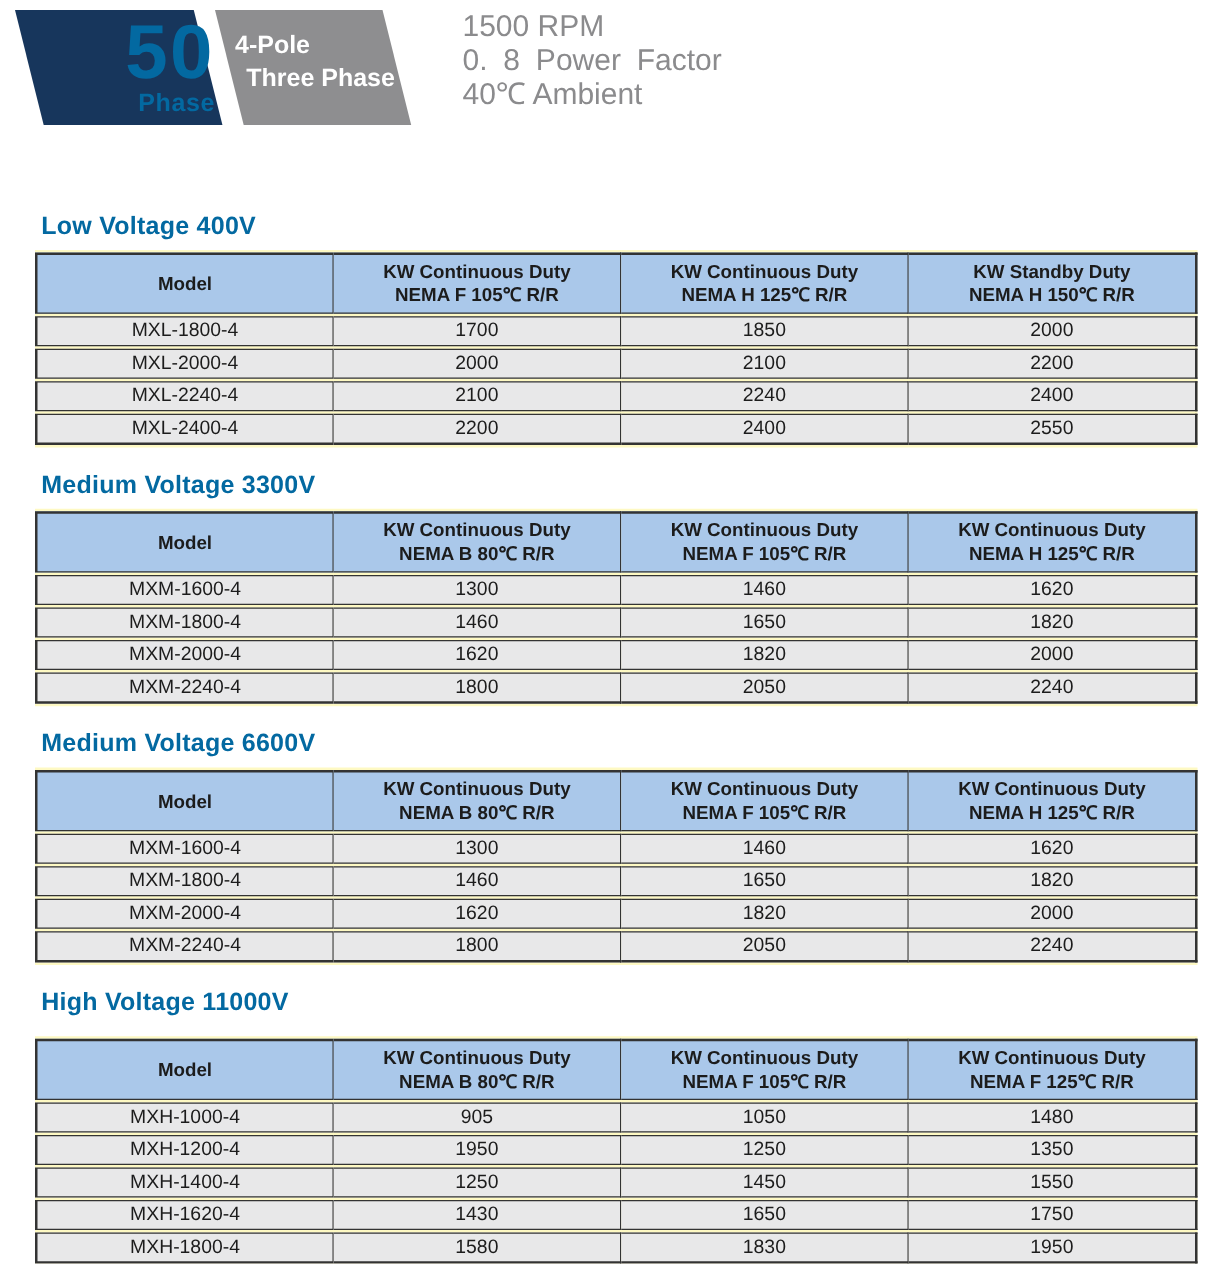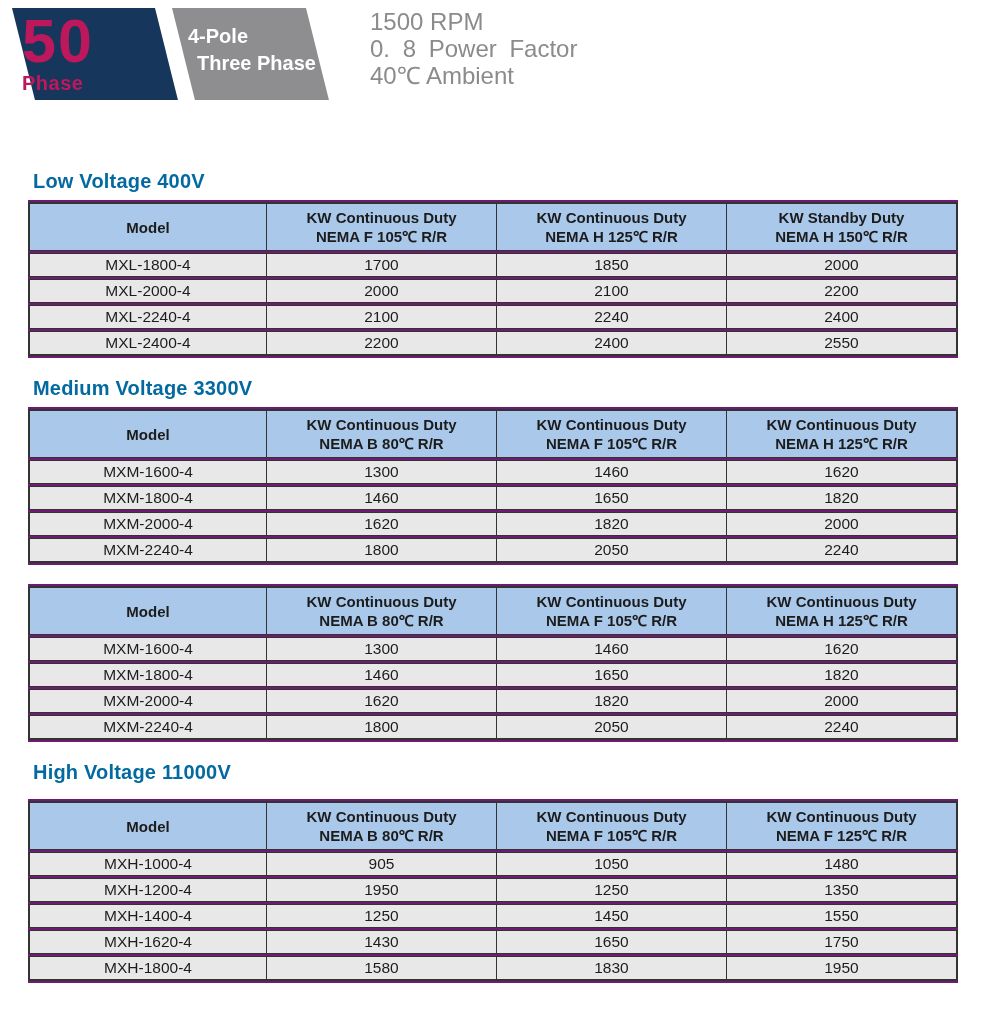--- a/index.html
+++ b/index.html
@@ -7,41 +7,41 @@
     position:relative; width:985px; height:1011px; background:#ffffff;
     font-family:"Liberation Sans", sans-serif; overflow:hidden;
   }
 
   
   .hero { position:absolute; top:0; left:0; width:985px; height:130px; }
   .shape { position:absolute; top:8px; height:92px; transform:skewX(14deg); transform-origin:0 0; }
   .shape.navy { left:12px; width:143px; background:var(--navy,#17365c); }
   .shape.graybg { left:172px; width:134px; background:var(--gray-badge,#8e8e90); }
 
-  .navy-label { position:absolute; left:22px; top:12px; width:150px; text-align:left; color:#be185d; }
+  .navy-label { position:absolute; left:22px; top:12px; width:150px; text-align:right; color:#0369a1; }
   .navy-label .freq { font-size:61px; font-weight:bold; line-height:58px; letter-spacing:2px; }
   .navy-label .unit { font-size:20px; font-weight:bold; line-height:26px; letter-spacing:0.5px; }
 
   .gray-label { position:absolute; left:188px; top:23px; color:#ffffff; font-weight:bold;
                 font-size:20px; line-height:27px; }
   .gray-label .phase { margin-left:9px; }
 
   .specs { position:absolute; left:370px; top:8px; color:var(--spec-text,#8b8b8d);
            font-size:24px; line-height:27px; }
   .specs .pf { word-spacing:6px; }
 
   
   main { position:absolute; top:170px; left:0; width:985px; }
   section { margin:0 0 19px 0; }
   .sec-title { margin:0 0 7px 33px; font-size:20px; font-weight:bold; color:#0369a1;
                letter-spacing:0.2px; }
   section.gap-lg table { margin-top:15px; }
 
   table { margin-left:28px; width:930px; border-collapse:separate; border-spacing:0 2px;
-          table-layout:fixed; background:#701a75; }
+          table-layout:fixed; background:#fef9c3; }
   th {
     background:var(--header-blue,#aac8ea);
     border-top:2px solid var(--border-dark,#333333);
     border-bottom:1px solid var(--border-dark,#333333);
     border-right:1px solid var(--border-dark,#333333);
     padding:4px 2px; font-size:15px; font-weight:bold; line-height:19px;
     color:#1c1c1c; text-align:center; vertical-align:middle;
   }
   th:first-child { border-left:2px solid var(--border-dark,#333333); }
   th:last-child  { border-right:2px solid var(--border-dark,#333333); }
@@ -192,20 +192,21 @@
               <td>MXM-2240-4</td>
               <td>1800</td>
               <td>2050</td>
               <td>2240</td>
             </tr>
           </tbody>
       </table>
     </section>
 
     <section>
+      <h2 class="sec-title">Medium Voltage 6600V</h2>
       <table>
         <colgroup>
             <col style="width:239px">
             <col style="width:230px">
             <col style="width:230px">
             <col style="width:231px">
           </colgroup>
         <thead>
             <tr>
               <th>

